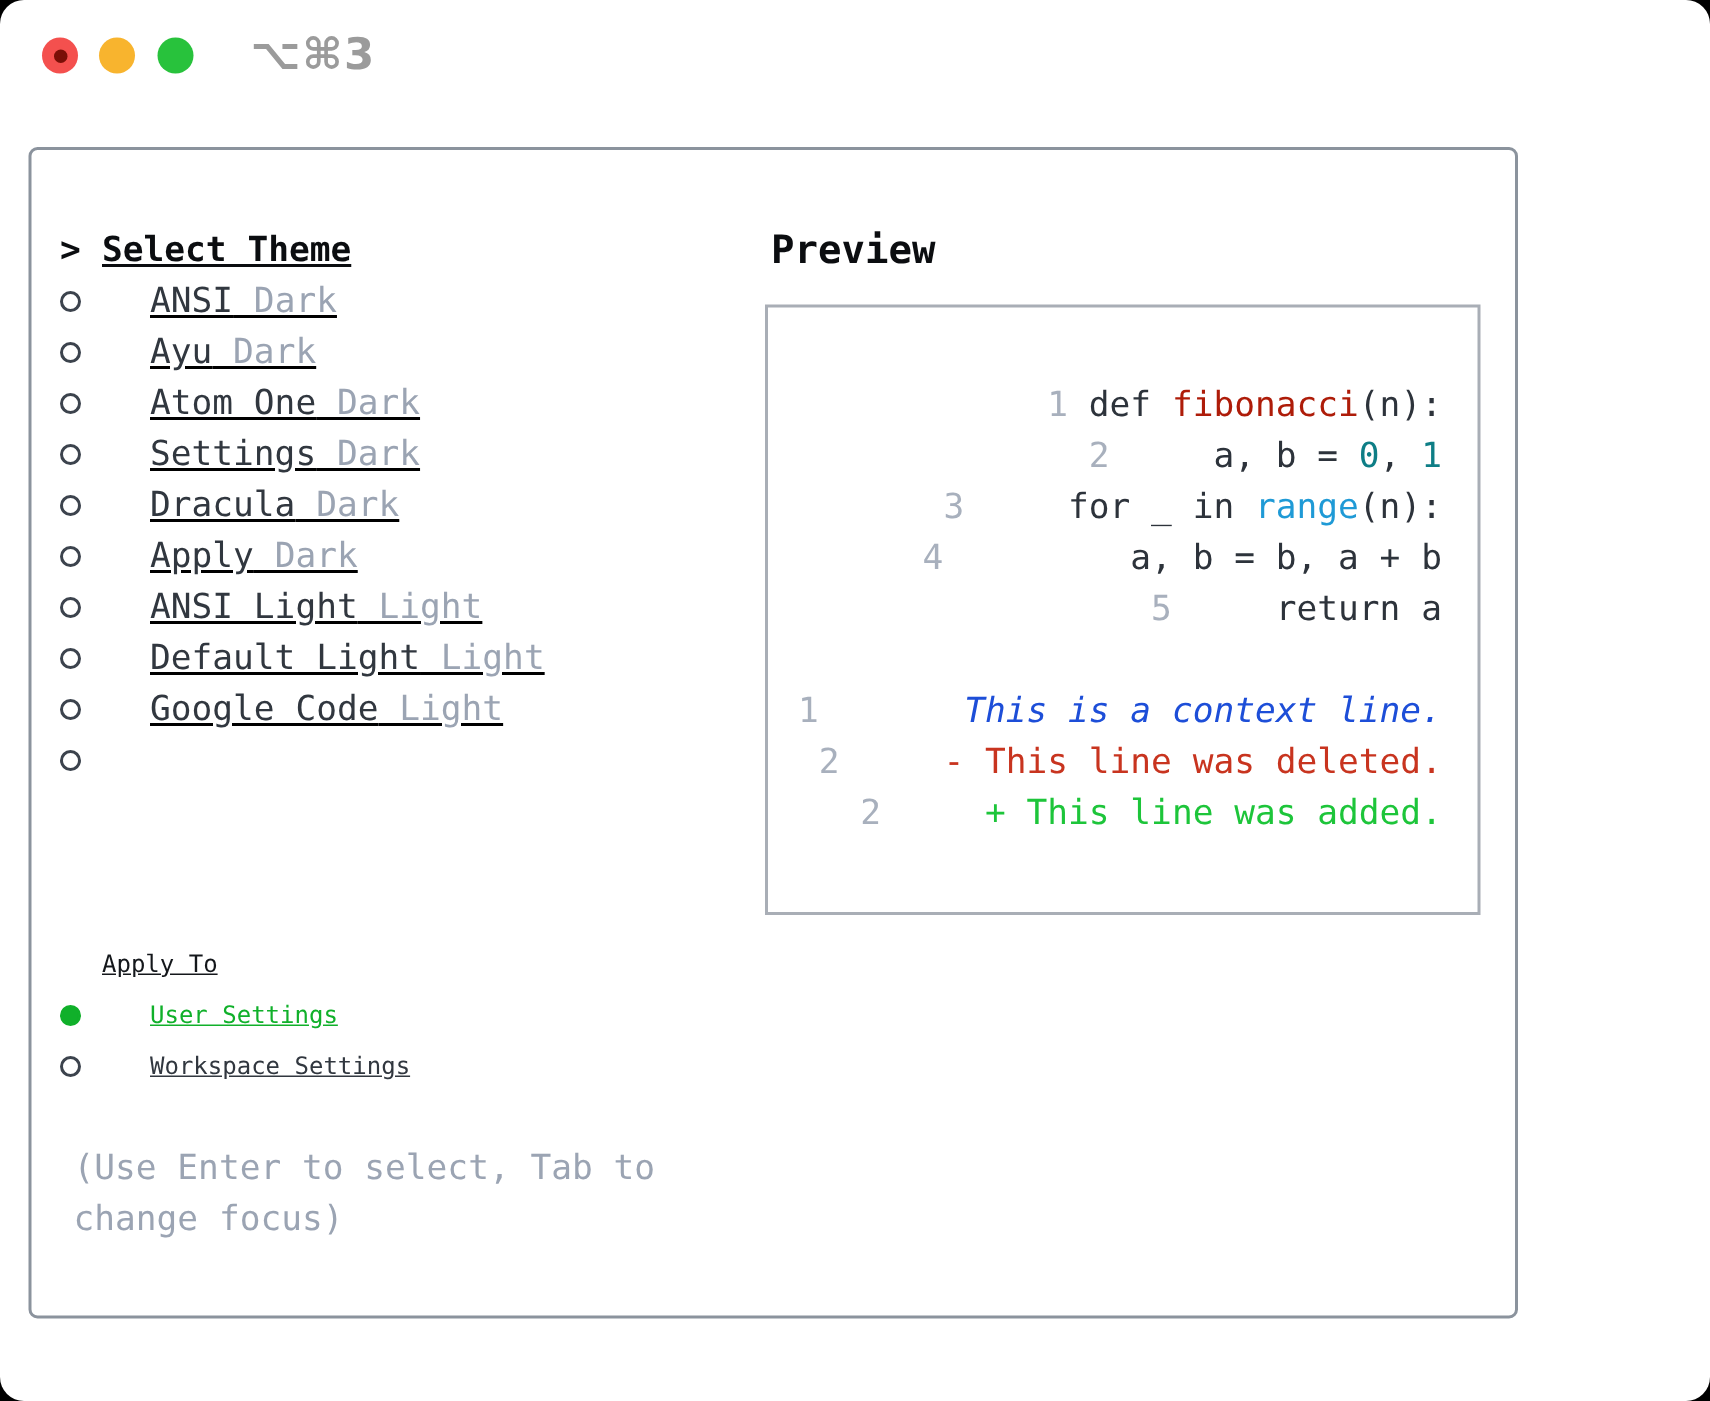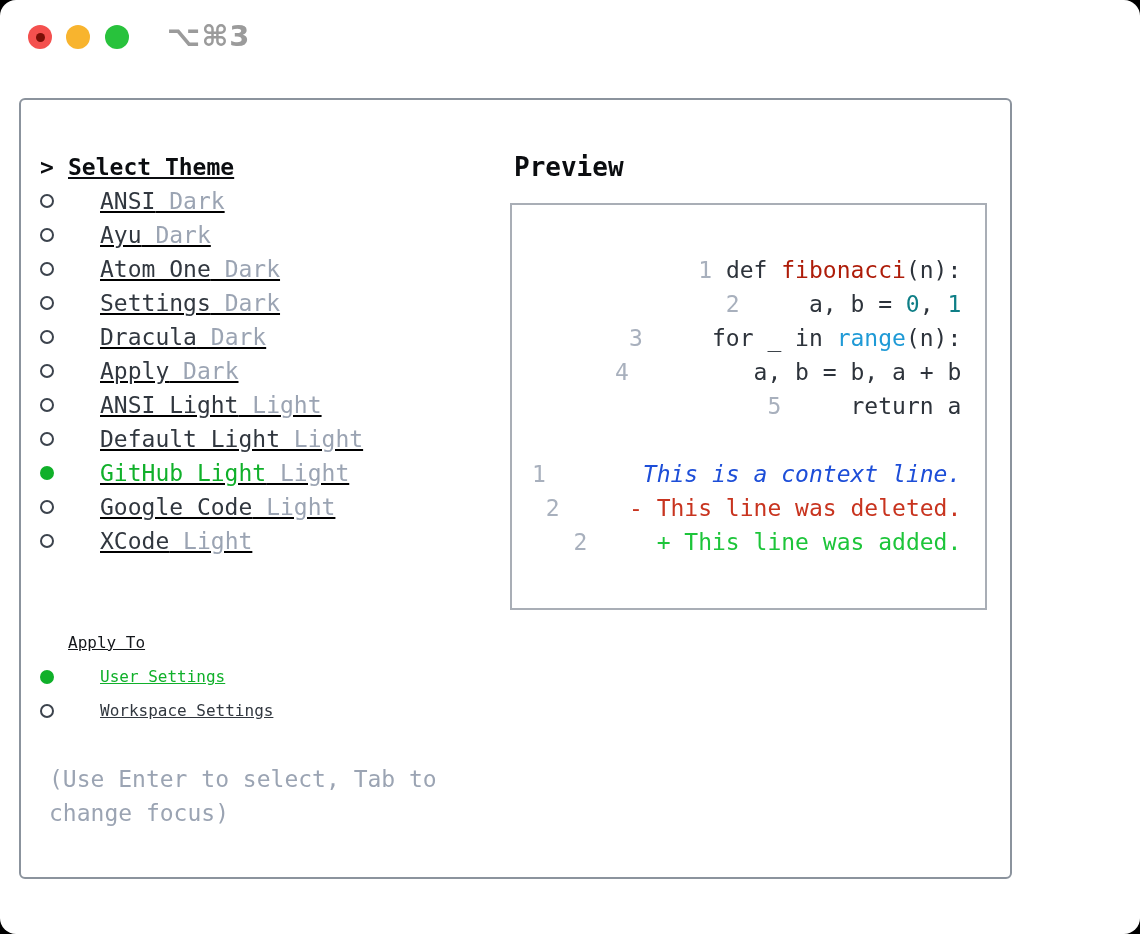--- a/index.html
+++ b/index.html
@@ -139,35 +139,28 @@
             <span class="label"><span class="tname">ANSI Light</span><span class="variant"> Light</span></span>
           </div>
           <div class="row">
             <span class="marker">
               <span class="radio"></span>
             </span>
             <span class="label"><span class="tname">Default Light</span><span class="variant"> Light</span></span>
           </div>
           <div class="row">
             <span class="marker">
-              <span class="radio on"></span>
-            </span>
-            <span class="label"><span class="tname sel">GitHub Light</span><span class="variant"> Light</span></span>
-          </div>
-          <div class="row">
-            <span class="marker">
               <span class="radio"></span>
             </span>
             <span class="label"><span class="tname">Google Code</span><span class="variant"> Light</span></span>
           </div>
           <div class="row">
             <span class="marker">
               <span class="radio"></span>
             </span>
-            <span class="label"><span class="tname">XCode</span><span class="variant"> Light</span></span>
           </div>
         </div>
     </div>
 
     <div class="apply-col">
       <div class="row">
         <span class="marker"></span>
         <span class="label apply-header">Apply To</span>
       </div>
       <div>

